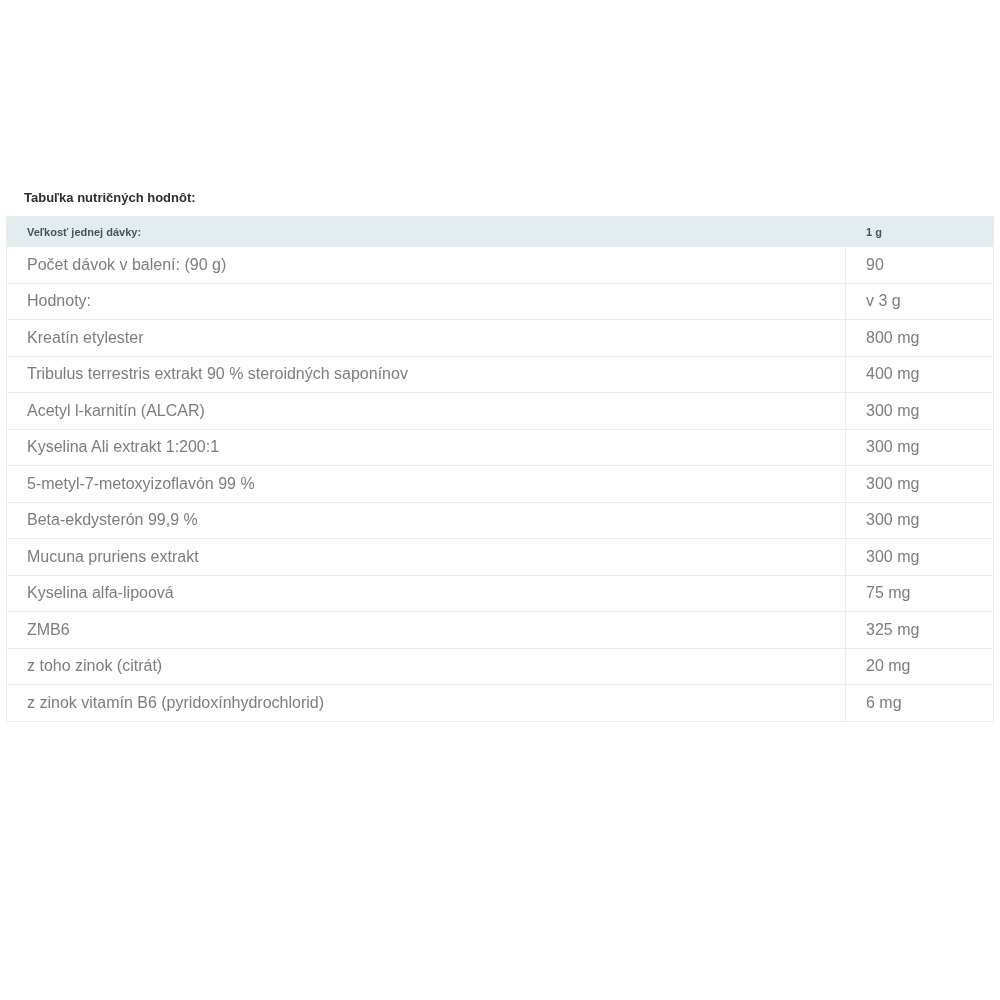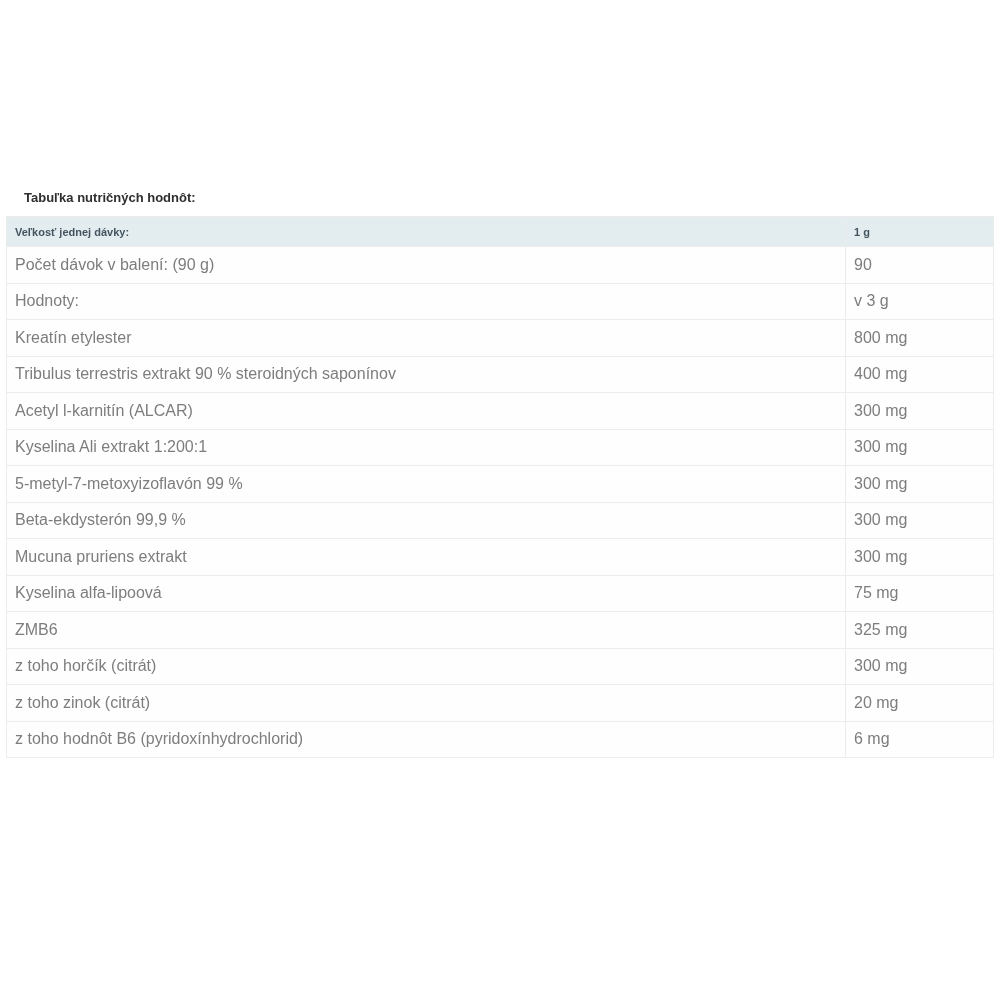--- a/index.html
+++ b/index.html
@@ -27,21 +27,21 @@
     color:var(--title-text);
   }
   table.nutrition{
     width:100%;
     border-collapse:collapse;
     table-layout:fixed;
     border:1px solid var(--border);
   }
   table.nutrition th,
   table.nutrition td{
-    padding:0 8px;
+    padding:0 20px;
     text-align:left;
     vertical-align:middle;
     overflow:hidden;
     white-space:nowrap;
     margin-top:12px;
   }
   table.nutrition col.c-label{width:auto;}
   table.nutrition col.c-value{width:148px;}
   thead th{
     background:var(--header-bg);
@@ -118,26 +118,22 @@
         </tr>
         <tr>
           <td class="label">Kyselina alfa-lipoová</td>
           <td class="value">75 mg</td>
         </tr>
         <tr>
           <td class="label">ZMB6</td>
           <td class="value">325 mg</td>
         </tr>
         <tr>
-          <td class="label">z toho horčík (citrát)</td>
-          <td class="value">300 mg</td>
-        </tr>
-        <tr>
           <td class="label">z toho zinok (citrát)</td>
           <td class="value">20 mg</td>
         </tr>
         <tr>
-          <td class="label">z toho hodnôt B6 (pyridoxínhydrochlorid)</td>
+          <td class="label">z zinok vitamín B6 (pyridoxínhydrochlorid)</td>
           <td class="value">6 mg</td>
         </tr>
       </tbody>
   </table>
 </div>
 
 </body></html>

